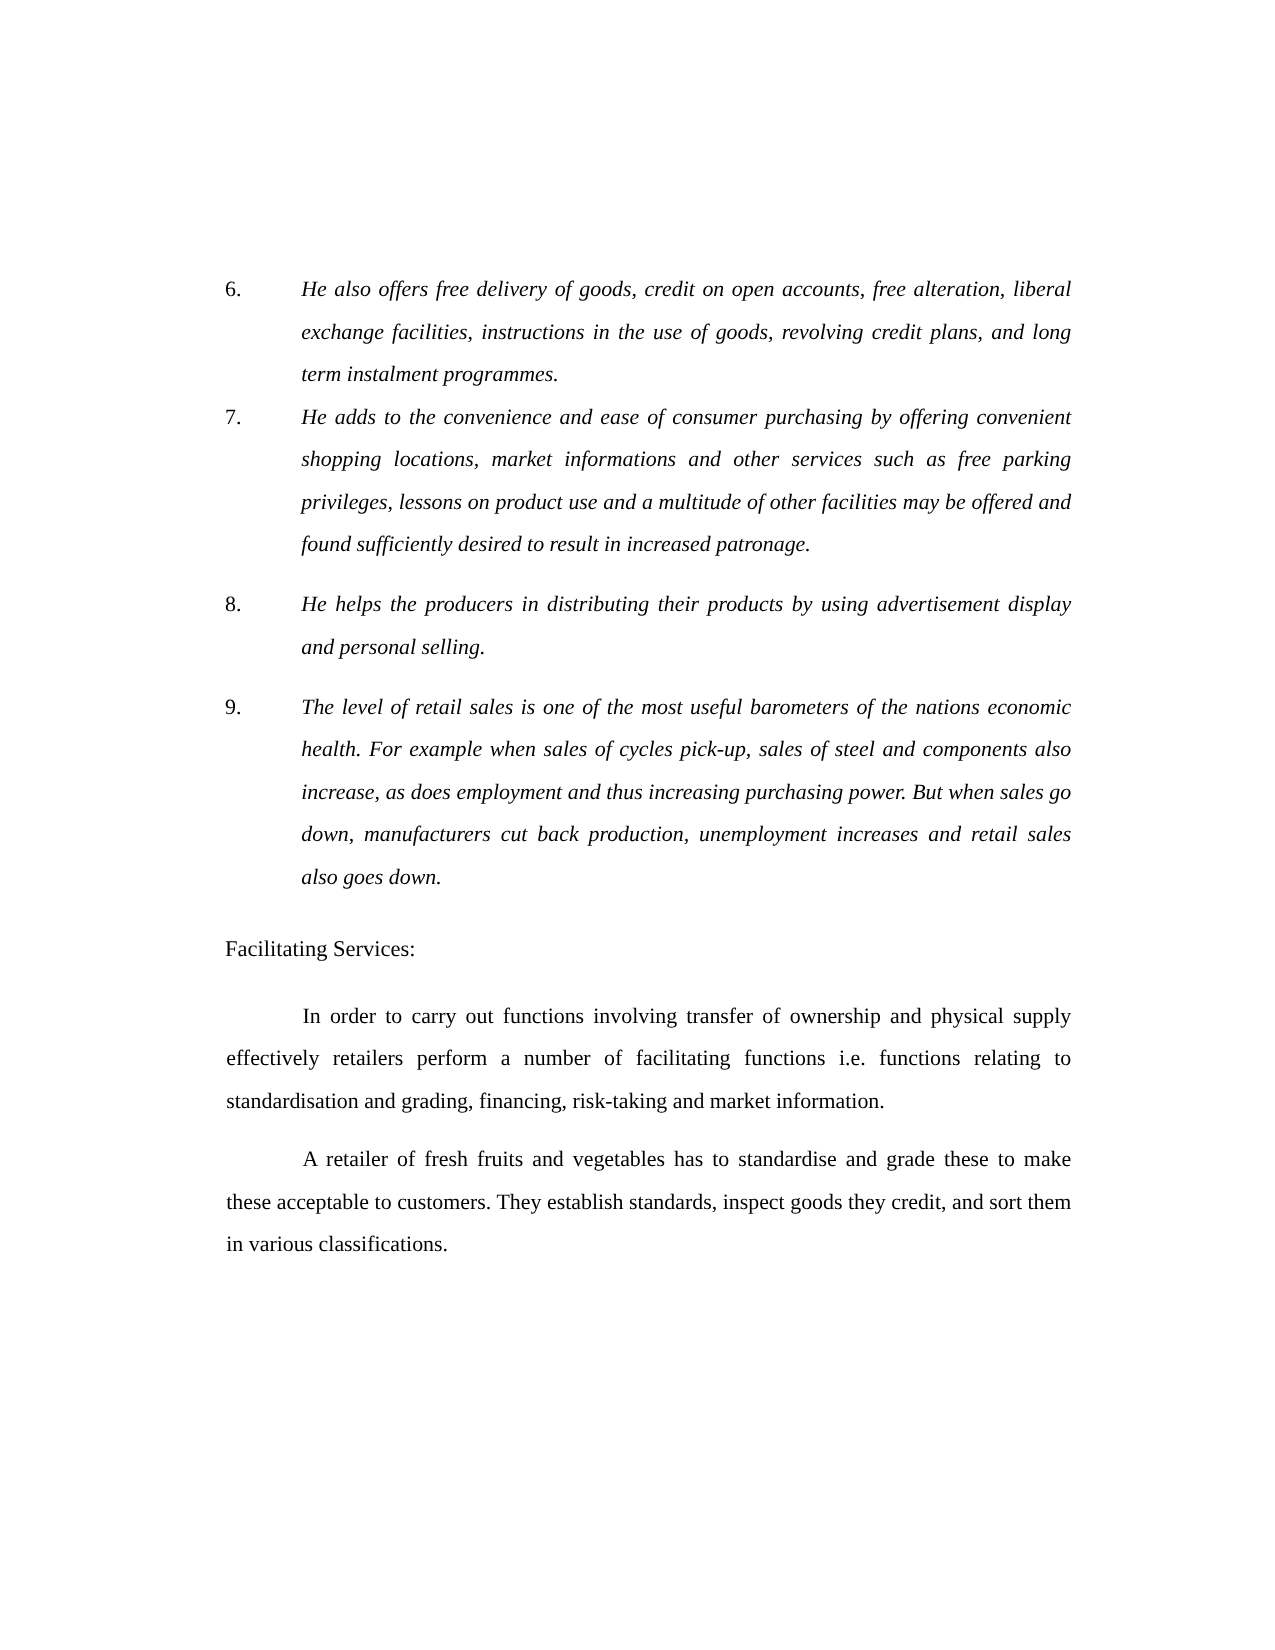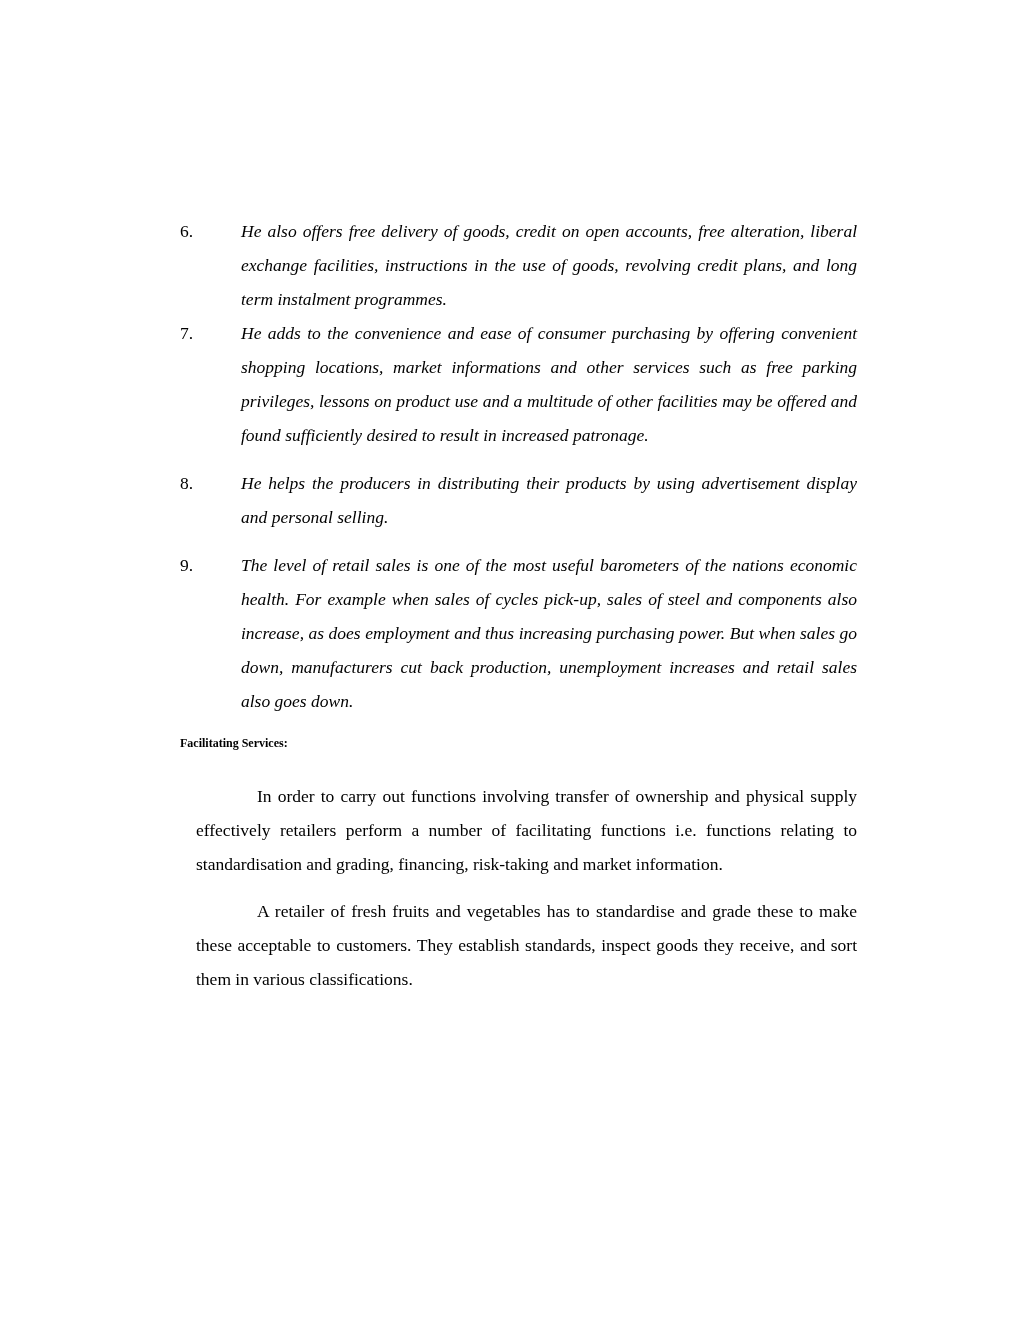--- a/index.html
+++ b/index.html
@@ -32,27 +32,27 @@
   }
   .list-item .item-text {
     flex: 1 1 auto;
     text-align: justify;
     font-style: italic;
   }
   .gap-top {
     margin-top: 14px;
   }
   .heading {
-    font-size: 12px;
-    font-weight: bold;
-    margin: 8px 0 19px 0;
+    font-size: 18px;
+    font-weight: normal;
+    margin: 24px 0 19px 0;
     line-height: 34px;
   }
   .para {
-    margin: 0 0 13px 16px;
+    margin: 0 0 13px 1px;
     text-align: justify;
     text-indent: 61px;
   }
 </style>
 </head>
 <body>
 
 <div class="page">
 
   <div class="list">
@@ -76,15 +76,15 @@
       <span class="num">9.</span>
       <div class="item-text">The level of retail sales is one of the most useful barometers of the nations economic health. For example when sales of cycles pick-up, sales of steel and components also increase, as does employment and thus increasing purchasing power. But when sales go down, manufacturers cut back production, unemployment increases and retail sales also goes down.</div>
     </div>
 
   </div>
 
   <h2 class="heading">Facilitating Services:</h2>
 
   <p class="para">In order to carry out functions involving transfer of ownership and physical supply effectively retailers perform a number of facilitating functions i.e. functions relating to standardisation and grading, financing, risk-taking and market information.</p>
 
-  <p class="para">A retailer of fresh fruits and vegetables has to standardise and grade these to make these acceptable to customers. They establish standards, inspect goods they receive, and sort them in various classifications.</p>
+  <p class="para">A retailer of fresh fruits and vegetables has to standardise and grade these to make these acceptable to customers. They establish standards, inspect goods they credit, and sort them in various classifications.</p>
 
 </div>
 
 </body></html>

